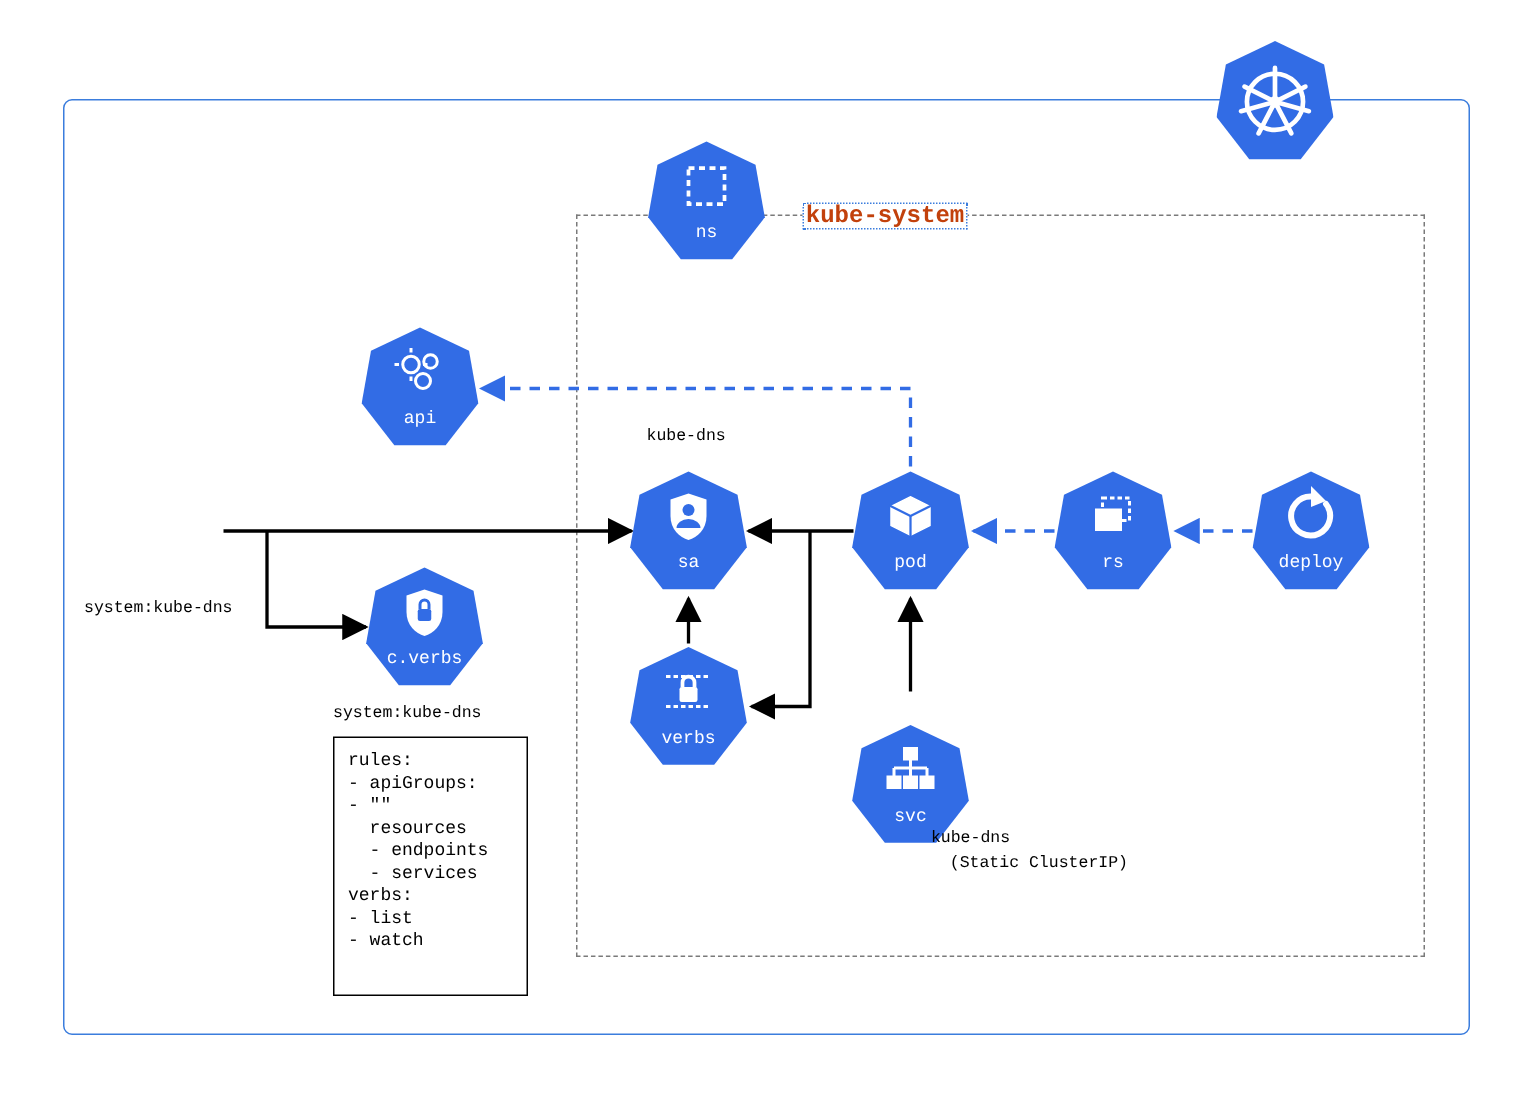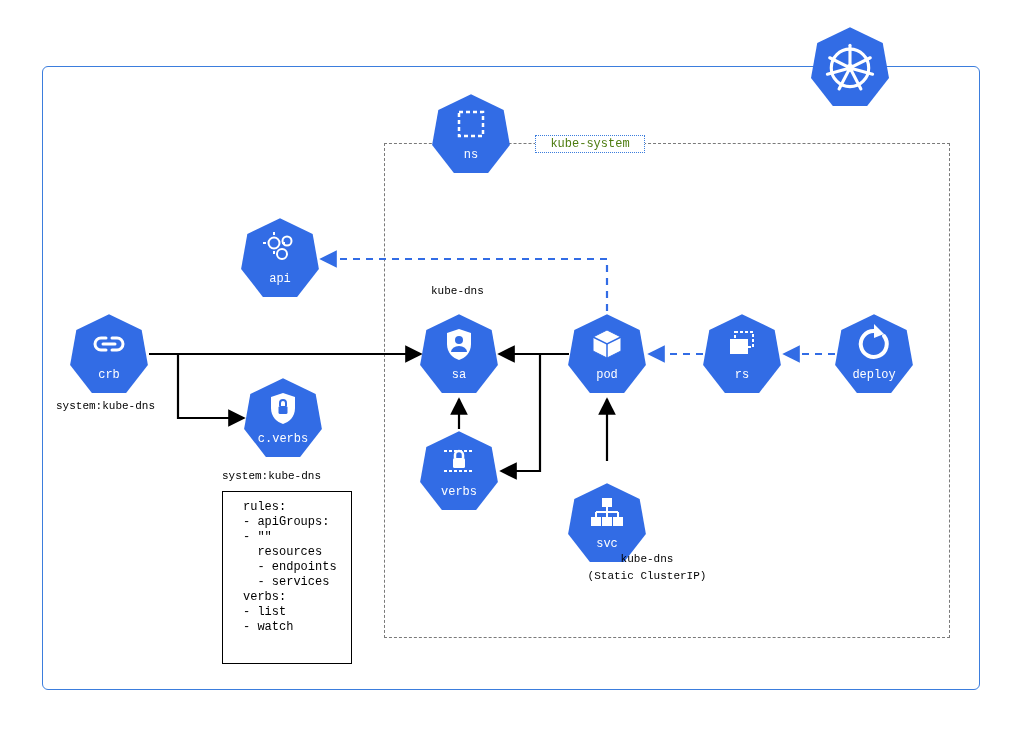--- a/index.html
+++ b/index.html
@@ -40,32 +40,33 @@
     position: absolute;
     left: 535px;
     top: 135px;
     width: 110px;
     height: 18px;
     border: 1px dotted #3b7ddd;
     background: #fff;
     box-sizing: border-box;
     text-align: center;
     line-height: 16px;
-    font-size: 12px;
-    color: #4d7c0f;
+    font-size: 16px;
+    color: #c2410c;
+    font-weight: bold;
   }
   .rules-box {
     position: absolute;
     left: 222px;
     top: 491px;
     width: 130px;
     height: 173px;
     border: 1px solid #000;
     box-sizing: border-box;
-    padding: 8px 20px;
+    padding: 8px 9px;
     white-space: pre;
     font-size: 12px;
     line-height: 15px;
   }
   .label {
     position: absolute;
     font-size: 11px;
     color: #000000;
     white-space: pre;
   }
@@ -198,33 +199,20 @@
           <line x1="14" y1="7" x2="14" y2="4"></line>
             <line x1="14" y1="23" x2="14" y2="26"></line>
           <line x1="6" y1="15" x2="3" y2="15"></line>
             <line x1="22" y1="15" x2="25" y2="15"></line>
         </g>
       </svg>
     </div>
     <div class="cap">api</div>
   </div>
 
-  <div class="node" style="left:70px; top:312px;">
-    <svg class="hept" viewBox="0 0 100 108">
-        <use href="#hept" fill="#326CE5"></use>
-      </svg>
-    <div class="glyph">
-      <svg viewBox="0 0 40 40" fill="none" stroke="#fff" stroke-width="3" stroke-linecap="round">
-        <path d="M17 14 h-5 a6 6 0 0 0 0 12 h5"></path>
-        <path d="M23 14 h5 a6 6 0 0 1 0 12 h-5"></path>
-        <line x1="14" y1="20" x2="26" y2="20"></line>
-      </svg>
-    </div>
-    <div class="cap">crb</div>
-  </div>
 
   <div class="node" style="left:244px; top:376px;">
     <svg class="hept" viewBox="0 0 100 108">
         <use href="#hept" fill="#326CE5"></use>
       </svg>
     <div class="glyph">
       <svg viewBox="0 0 40 40">
         <path d="M20 5 L32 9 V20 C32 29 26 34 20 36 C14 34 8 29 8 20 V9 Z" fill="#fff"></path>
         <rect x="15.5" y="18" width="9" height="8" rx="1.5" fill="#326CE5"></rect>
         <path d="M17 18 v-3 a3 3 0 0 1 6 0 v3" fill="none" stroke="#326CE5" stroke-width="2"></path>
@@ -318,21 +306,21 @@
         <line x1="20" y1="25" x2="20" y2="19" fill="none"></line>
         <line x1="9" y1="19" x2="31" y2="19" fill="none"></line>
       </svg>
     </div>
     <div class="cap">svc</div>
   </div>
 
   <div class="label" style="left:56px; top:400px;">system:kube-dns</div>
   <div class="label" style="left:431px; top:285px;">kube-dns</div>
   <div class="label" style="left:577px; top:553px; width:140px; text-align:center;">kube-dns</div>
-  <div class="label" style="left:542px; top:570px; width:210px; text-align:center;">(Static ClusterIP)</div>
+  <div class="label" style="left:542px; top:570px; width:210px; text-align:right;">(Static ClusterIP)</div>
   <div class="label" style="left:222px; top:470px;">system:kube-dns</div>
 
   <div class="rules-box">rules:
 - apiGroups:
 - ""
   resources
   - endpoints
   - services
 verbs:
 - list

